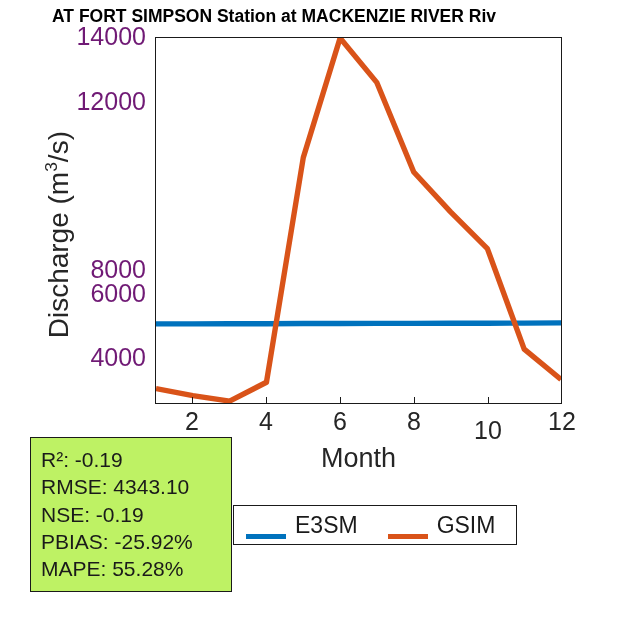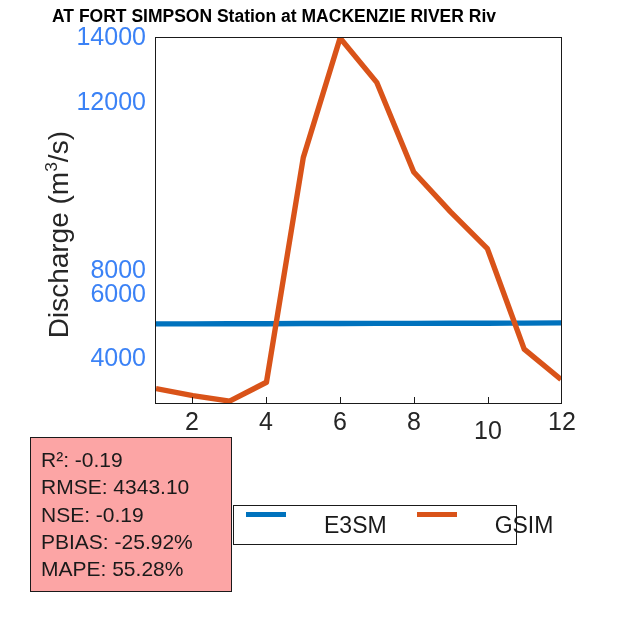--- a/index.html
+++ b/index.html
@@ -58,21 +58,21 @@
     display: block;
   }
 
   
   .ytick-label {
     position: absolute;
     right: 0;
     text-align: right;
     font-size: 25px;
     font-family: "Liberation Sans", sans-serif;
-    color: #3b82f6;
+    color: #701a75;
     line-height: 1;
     white-space: nowrap;
   }
   #ytick-labels {
     position: absolute;
     left: 0px;
     top: 0px;
     width: 146px;
     height: 625px;
   }
@@ -132,21 +132,21 @@
     color: #262626;
   }
 
   
   #stats-box {
     position: absolute;
     left: 30px;
     top: 437px;
     width: 202px;
     border: 1.6px solid #1a1a1a;
-    background: #fca5a5;
+    background: #bef264;
     padding: 8px 0 9px 10px;
     box-sizing: border-box;
   }
   .stats-line {
     font-size: 21px;
     font-family: "Liberation Sans", sans-serif;
     color: #1a1a1a;
     line-height: 1.30;
     white-space: nowrap;
   }
@@ -159,23 +159,22 @@
     width: 284px;
     height: 40px;
     border: 1.5px solid #1a1a1a;
     background: #ffffff;
     display: flex;
     align-items: center;
     box-sizing: border-box;
   }
   .legend-entry {
     display: flex;
-    align-items: flex-start;
-    white-space: nowrap;
-    gap: 29px;
+    align-items: flex-end;
+    white-space: nowrap;
   }
   .legend-swatch {
     height: 5px;
     width: 40px;
     margin: 0 9px 0 12px;
     border-radius: 0;
   }
   .legend-label {
     font-size: 23px;
     font-family: "Liberation Sans", sans-serif;
@@ -218,20 +217,21 @@
   <div class="xtick-mark" style="left:414px;"></div>
   <div class="xtick-mark" style="left:488px;"></div>
 
   <div class="xtick-label" style="left:192px;">2</div>
   <div class="xtick-label" style="left:266px;">4</div>
   <div class="xtick-label" style="left:340px;">6</div>
   <div class="xtick-label" style="left:414px;">8</div>
   <div class="xtick-label" style="left:488px;margin-top:9px;">10</div>
   <div class="xtick-label" style="left:562px;">12</div>
 
+  <div id="xlabel">Month</div>
 
   <div id="stats-box">
     <div class="stats-line">R²: -0.19</div>
     <div class="stats-line">RMSE: 4343.10</div>
     <div class="stats-line">NSE: -0.19</div>
     <div class="stats-line">PBIAS: -25.92%</div>
     <div class="stats-line">MAPE: 55.28%</div>
   </div>
 
   <div id="legend-box">

